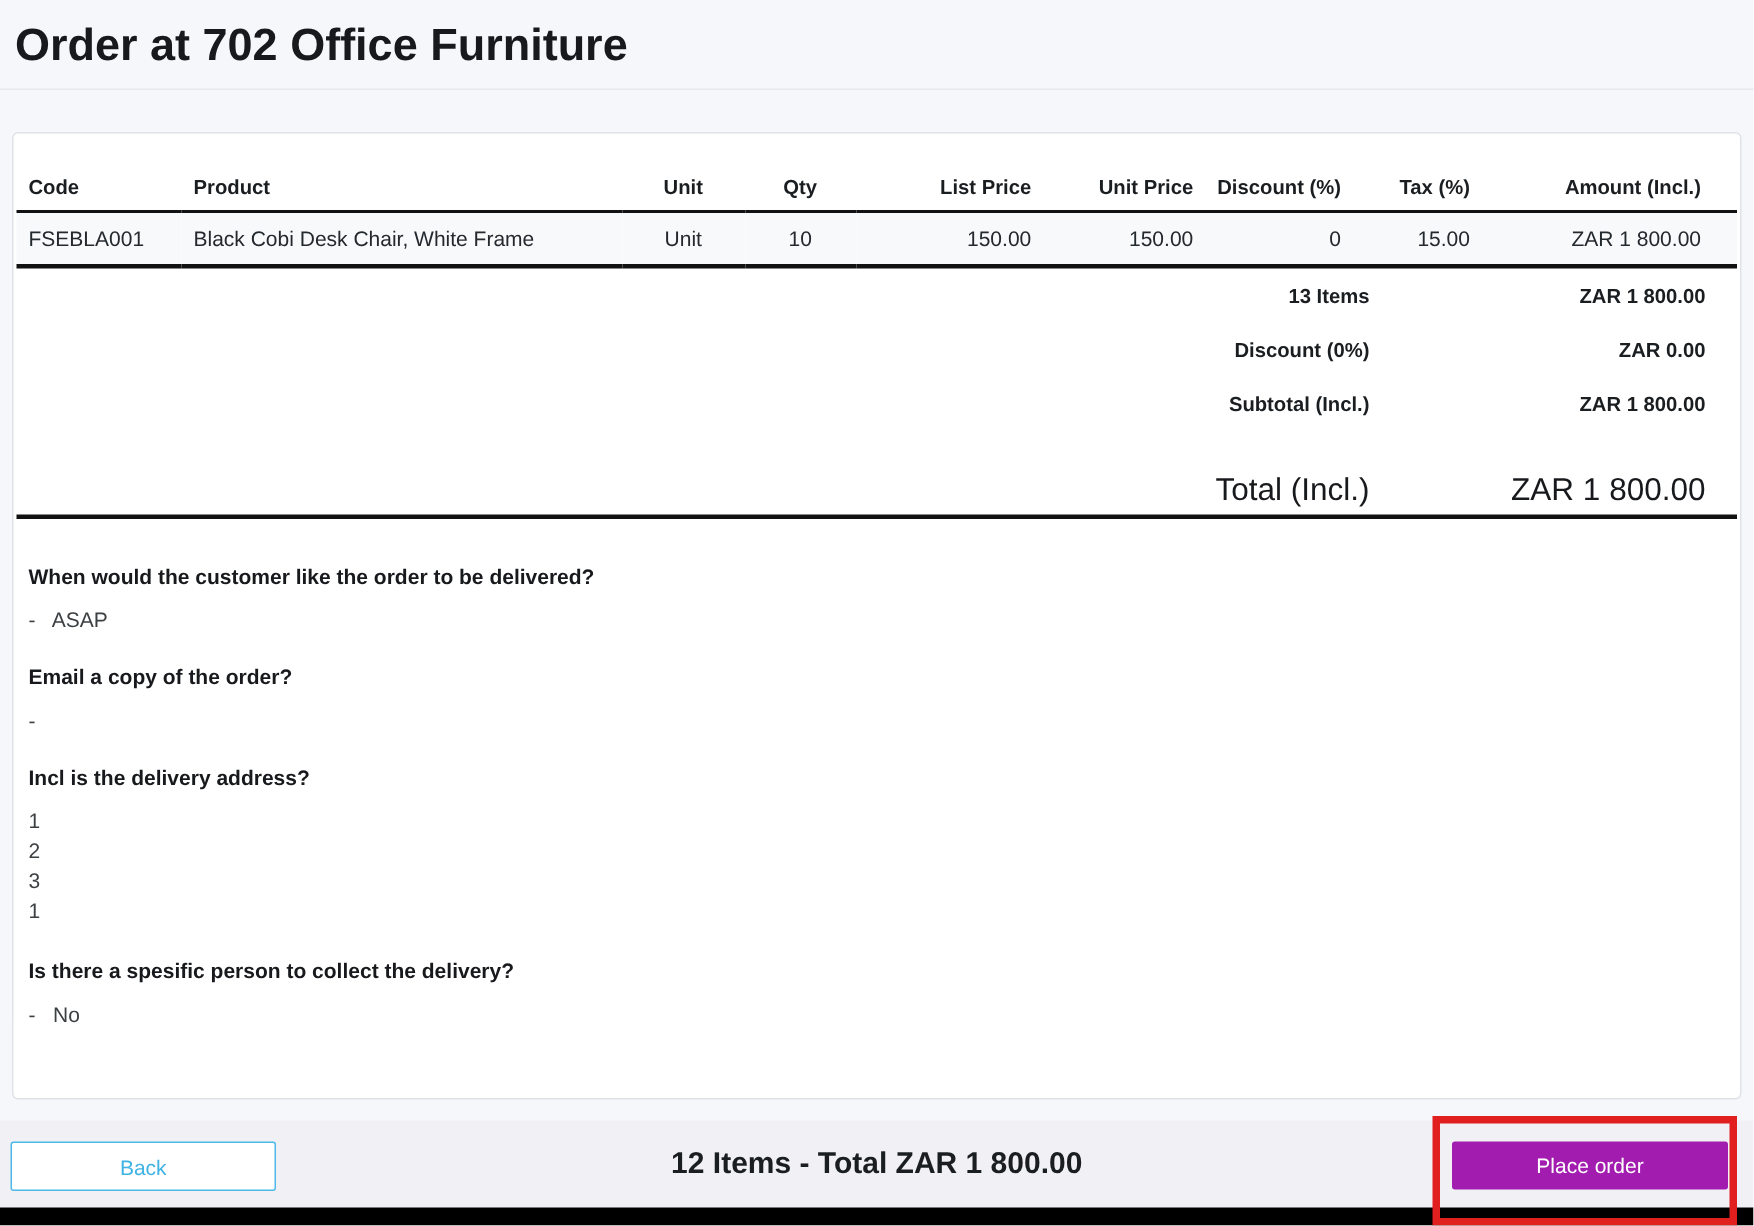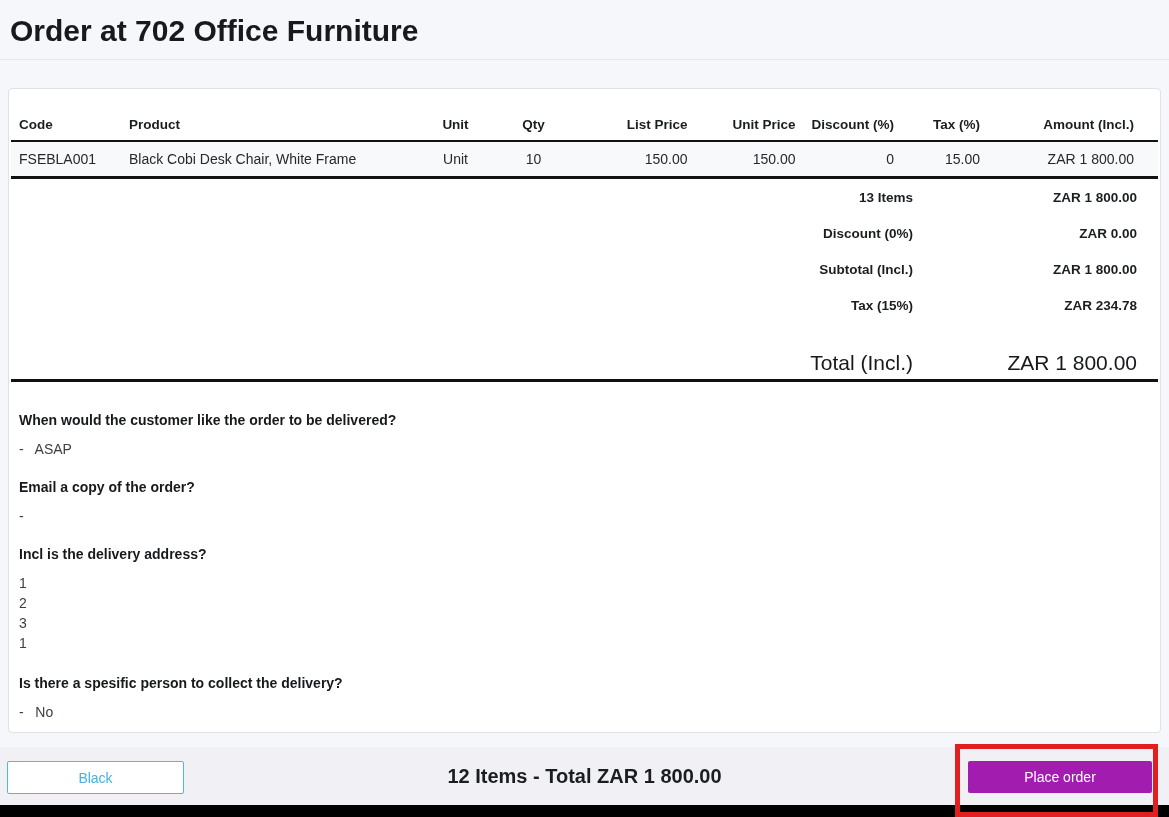--- a/index.html
+++ b/index.html
@@ -220,24 +220,20 @@
       <span class="sum-value">ZAR 1 800.00</span>
     </div>
     <div class="summary-row">
       <span class="sum-label">Discount (0%)</span>
       <span class="sum-value">ZAR 0.00</span>
     </div>
     <div class="summary-row">
       <span class="sum-label">Subtotal (Incl.)</span>
       <span class="sum-value">ZAR 1 800.00</span>
     </div>
-    <div class="summary-row">
-      <span class="sum-label">Tax (15%)</span>
-      <span class="sum-value">ZAR 234.78</span>
-    </div>
     <div class="total-row">
       <span class="sum-label">Total (Incl.)</span>
       <span class="sum-value">ZAR 1 800.00</span>
     </div>
     <div class="total-rule"></div>
   </div>
 
   <div class="questions">
     <p class="question first">When would the customer like the order to be delivered?</p>
     <p class="answer">-   ASAP</p>
@@ -252,19 +248,19 @@
     <p class="address-line">1</p>
 
     <p class="question">Is there a spesific person to collect the delivery?</p>
     <p class="answer">-   No</p>
   </div>
 
 </div>
 
 <div class="footer-bar">
   <div class="footer-summary">12 Items - Total ZAR 1 800.00</div>
-  <button class="back-button">Black</button>
+  <button class="back-button">Back</button>
   <button class="place-order-button">Place order</button>
 </div>
 
 <div class="bottom-strip"></div>
 
 <div class="annotation-rect"></div>
 
 </body></html>

